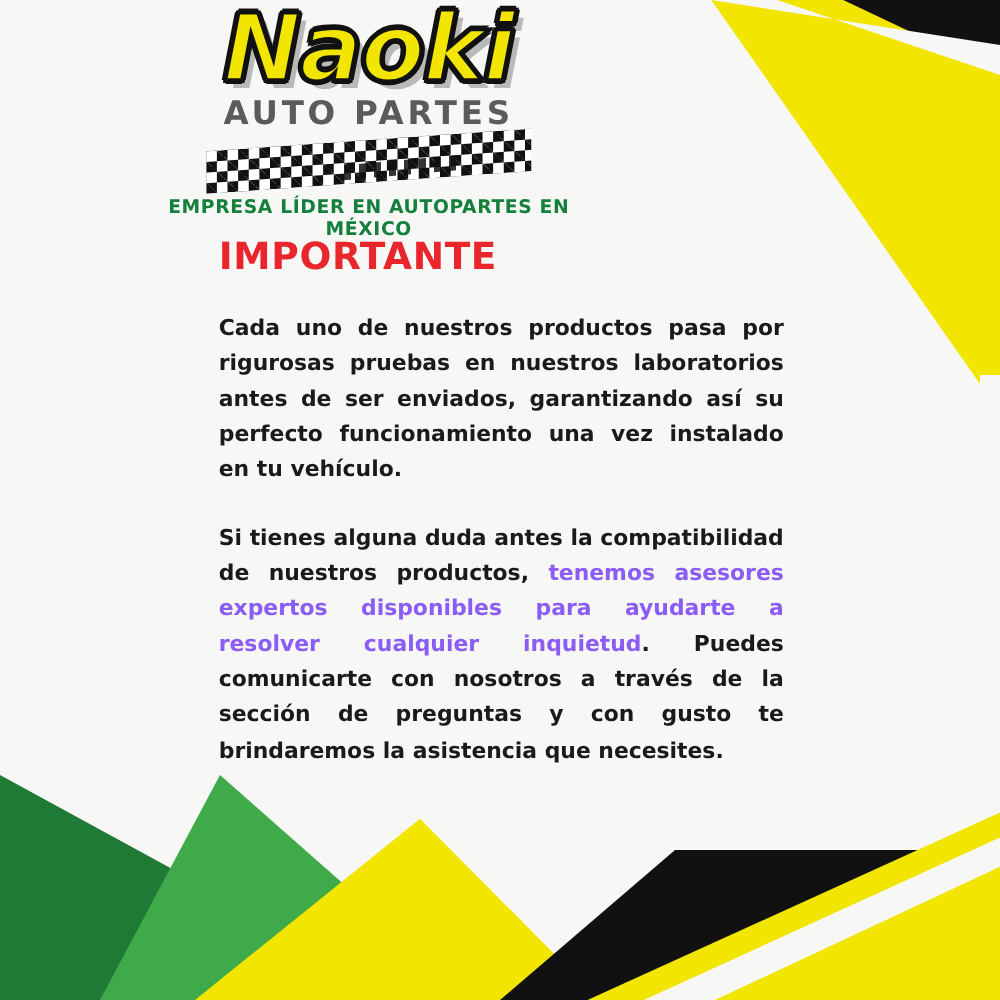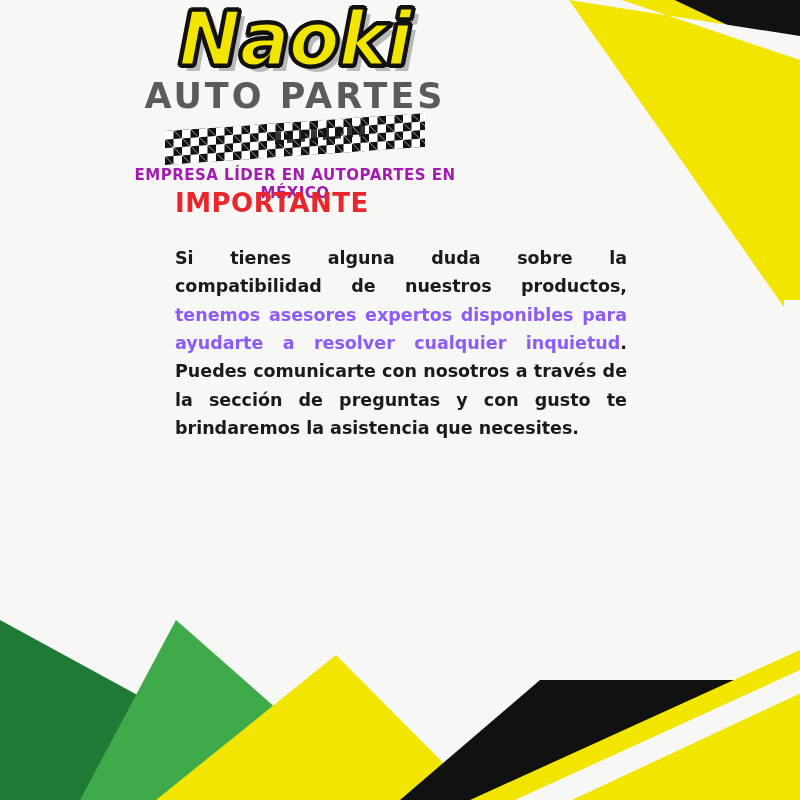--- a/index.html
+++ b/index.html
@@ -114,21 +114,21 @@
     -webkit-text-stroke: 3px #111111;
     text-shadow:
       3px 0 0 #111, -3px 0 0 #111, 0 3px 0 #111, 0 -3px 0 #111,
       2px 2px 0 #111, -2px 2px 0 #111, 2px -2px 0 #111, -2px -2px 0 #111,
       6px 6px 0 rgba(0,0,0,0.25);
     margin: 0;
   }
   .subbrand {
     font-family: "DejaVu Sans", sans-serif;
     font-weight: bold;
-    font-size: 35px;
+    font-size: 26px;
     letter-spacing: 3px;
     color: #5b5b5b;
     margin-top: 2px;
   }
   .checker {
     margin: 6px auto 0 auto;
     width: 260px;
     height: 34px;
     transform: skewY(-4deg);
     background-color: #ffffff;
@@ -147,34 +147,34 @@
     background: repeating-linear-gradient(90deg, #111 0 6px, transparent 6px 12px);
     transform: skewY(-5deg);
     opacity: 0.85;
   }
   .tagline {
     margin-top: 10px;
     font-family: "DejaVu Sans", sans-serif;
     font-weight: bold;
     font-size: 15px;
     letter-spacing: 0.5px;
-    color: #a21caf;
+    color: #15803d;
   }
 
   
   .content {
     position: absolute;
     top: 188px;
     left: 175px;
     width: 452px;
   }
   .title {
     font-family: "DejaVu Sans", sans-serif;
     font-weight: bold;
-    font-size: 26px;
+    font-size: 30px;
     color: #e8262c;
     letter-spacing: 0.5px;
     margin: 0 0 26px 0;
   }
   .para {
     font-family: "DejaVu Sans", sans-serif;
     font-weight: bold;
     font-size: 17.5px;
     line-height: 1.62;
     color: #1a1a1a;
@@ -207,18 +207,19 @@
     <div class="brand">Naoki</div>
     <div class="subbrand">AUTO PARTES</div>
     <div class="checker"></div>
     <div class="tagline">EMPRESA LÍDER  EN AUTOPARTES EN MÉXICO</div>
   </div>
   <div class="checker-tail"></div>
 
   <div class="content">
     <div class="title">IMPORTANTE</div>
 
-
-    <p class="para"><span>Si tienes alguna duda sobre la compatibilidad de nuestros productos, </span><span class="hl">tenemos asesores expertos disponibles para ayudarte a resolver cualquier inquietud</span><span>. Puedes comunicarte con nosotros a través de la sección de preguntas y con gusto te brindaremos la asistencia que necesites.</span></p>
+    <p class="para">Cada uno de nuestros productos pasa por rigurosas pruebas en nuestros laboratorios antes de ser enviados, garantizando así su perfecto funcionamiento una vez instalado en tu vehículo.</p>
+
+    <p class="para"><span>Si tienes alguna duda antes la compatibilidad de nuestros productos, </span><span class="hl">tenemos asesores expertos disponibles para ayudarte a resolver cualquier inquietud</span><span>. Puedes comunicarte con nosotros a través de la sección de preguntas y con gusto te brindaremos la asistencia que necesites.</span></p>
 
   </div>
 
 </div>
 
 </body></html>

